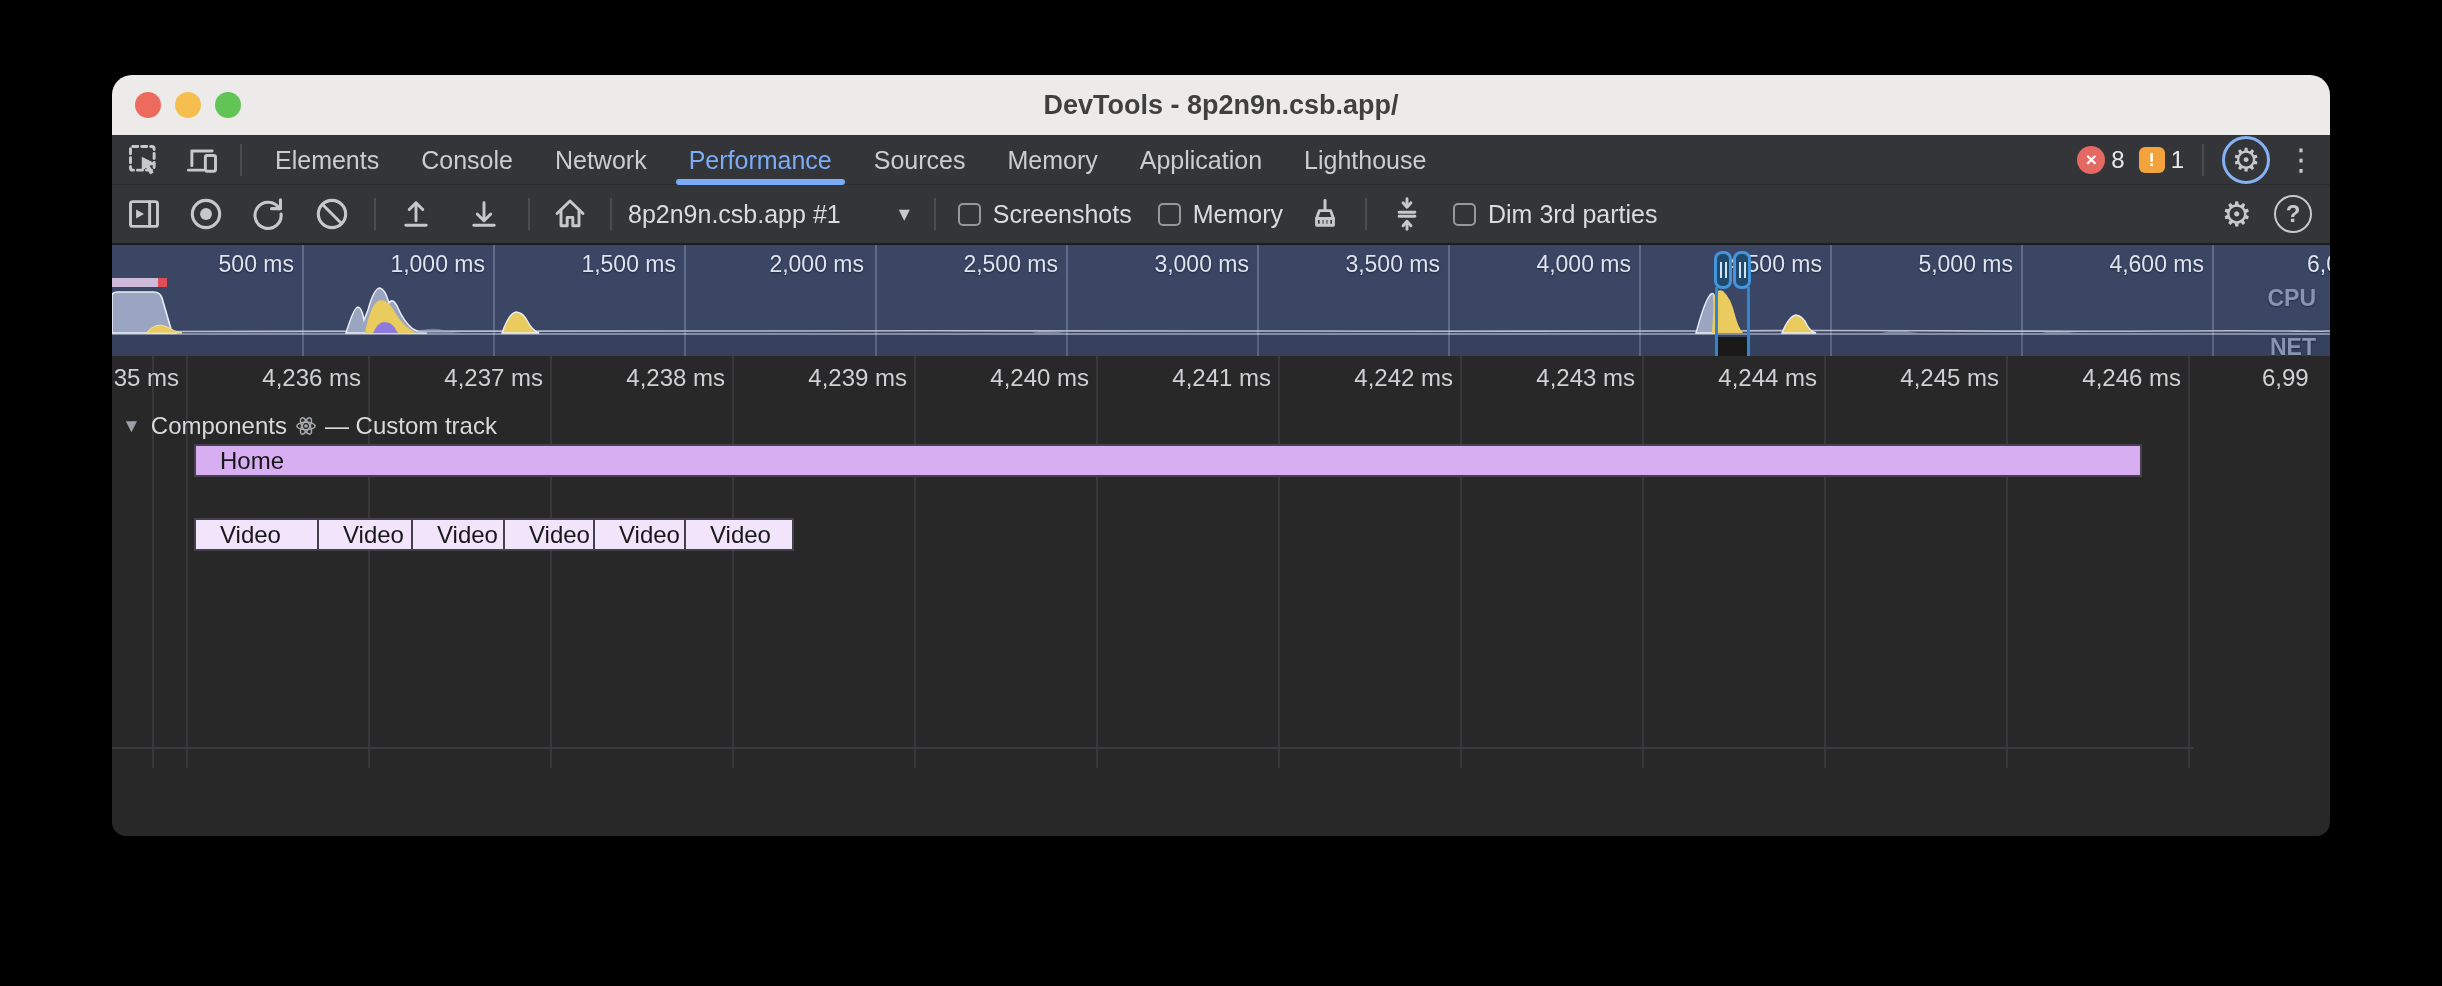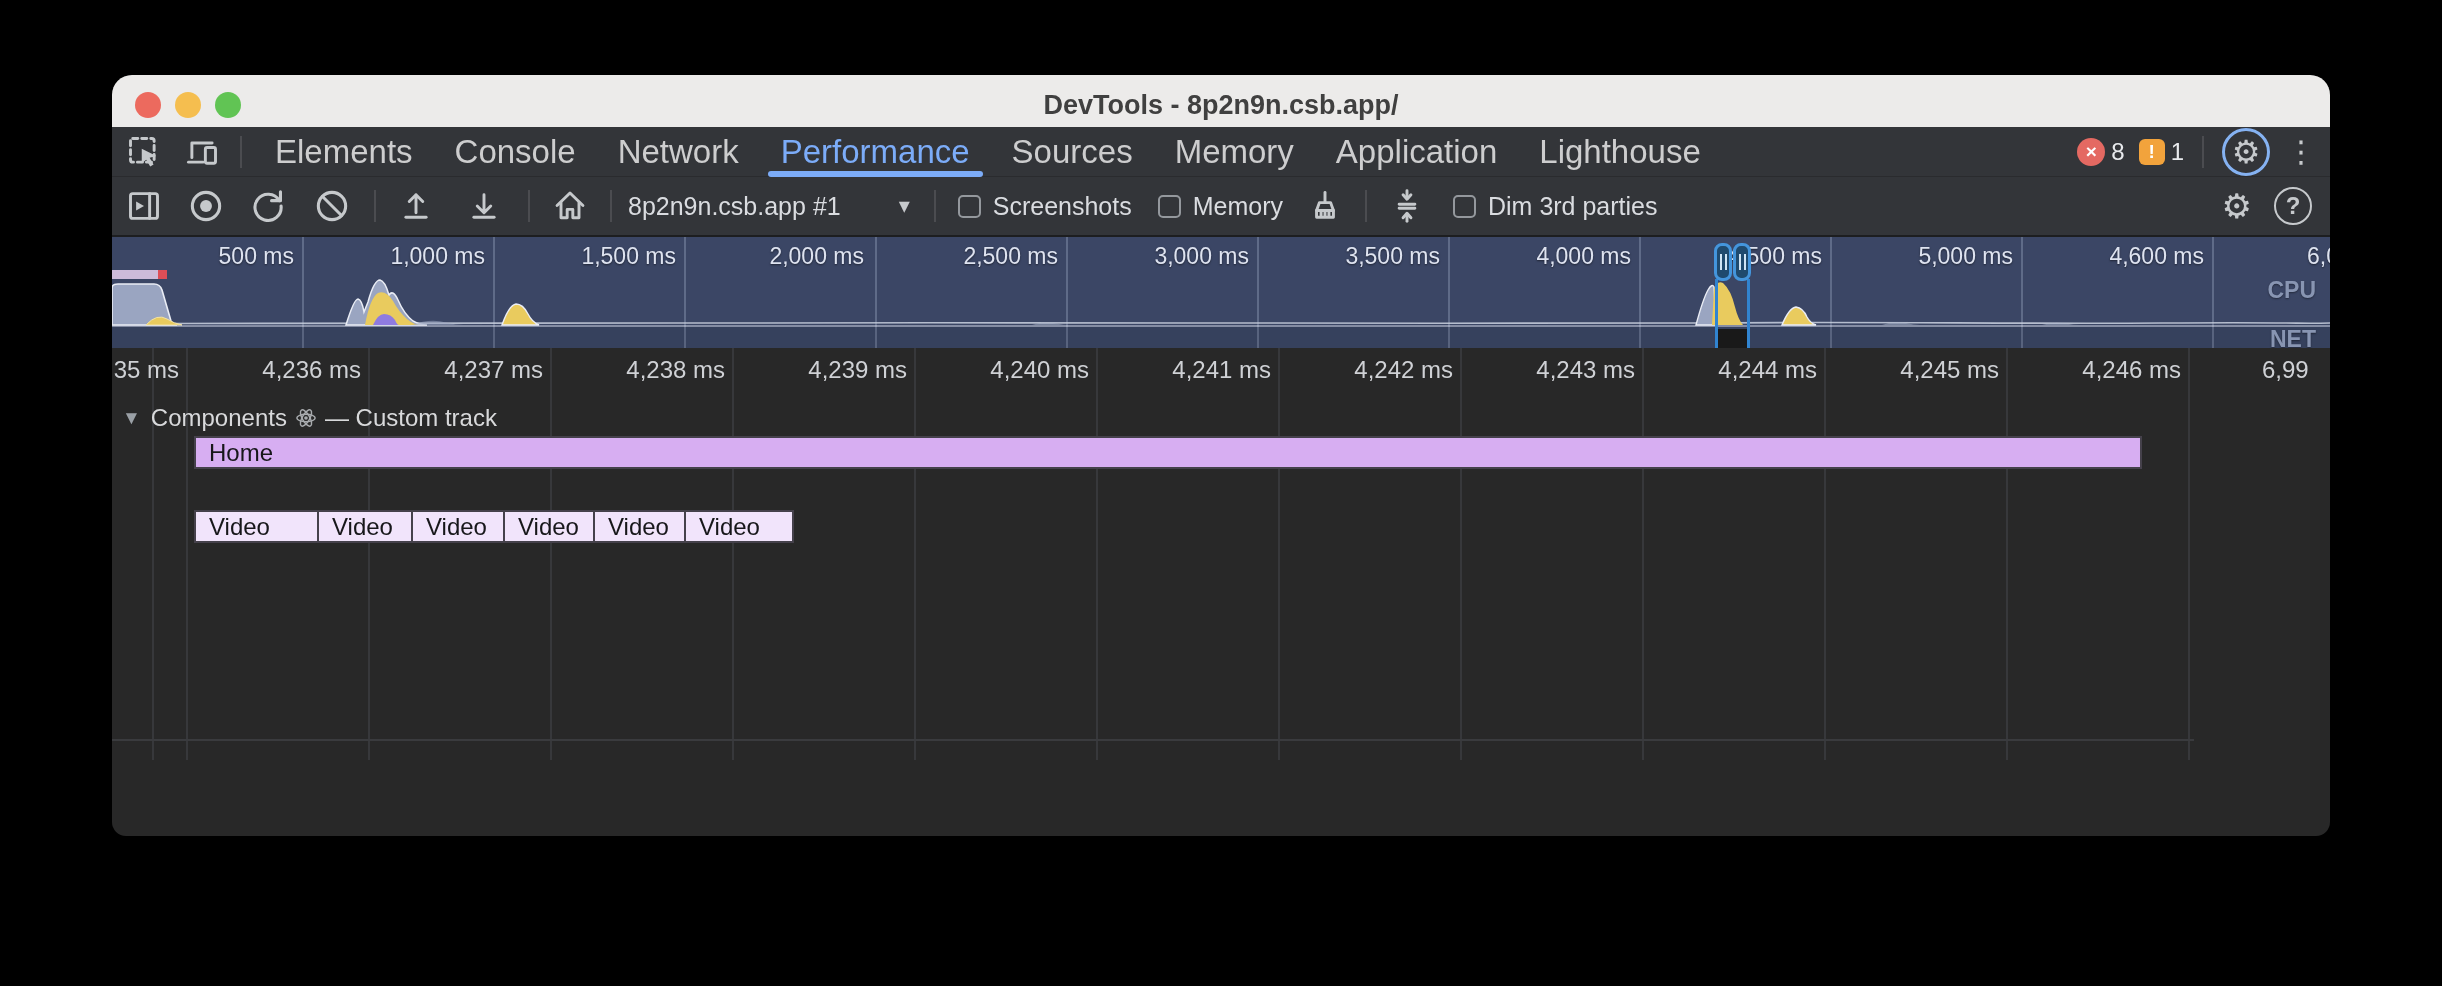--- a/index.html
+++ b/index.html
@@ -3,34 +3,34 @@
 <meta charset="utf-8">
 <style>
   * { margin:0; padding:0; box-sizing:border-box; }
   html,body { width:2442px; height:986px; background:#000; font-family:"Liberation Sans",sans-serif; overflow:hidden; }
 
   .window { position:absolute; left:112px; top:75px; width:2218px; height:761px;
     border-radius:20px 20px 14px 14px; overflow:hidden; background:#282828;
     box-shadow:0 18px 60px rgba(0,0,0,.7); }
 
   
-  .titlebar { position:relative; height:52px; background:#ECEBEA; }
+  .titlebar { position:relative; height:60px; background:#ECEBEA; }
   .traffic { position:absolute; top:17px; width:26px; height:26px; border-radius:50%; }
   .t-red   { left:23px;  background:#EC6A5E; }
   .t-yel   { left:63px;  background:#F5BE4F; }
   .t-grn   { left:103px; background:#61C454; }
   .win-title { position:absolute; left:0; right:0; top:0; height:60px; line-height:60px;
     text-align:center; font-size:27px; font-weight:bold; color:#404040; }
 
   
   .tabbar { position:relative; display:flex; align-items:center; height:50px; background:#333539;
     border-bottom:1px solid #2a2b2e; color:#CDCDCE; }
   .tb-icon { display:flex; align-items:center; justify-content:center; width:44px; height:44px; flex:none; }
   .vdiv { width:2px; height:32px; background:#4B4C50; flex:none; }
-  .tab { position:relative; height:50px; line-height:50px; padding:0 21px; font-size:33px; flex:none; cursor:default; }
+  .tab { position:relative; height:50px; line-height:50px; padding:0 21px; font-size:25px; flex:none; cursor:default; }
   .tab.active { color:#7CACF8; }
   .tab-underline { position:absolute; left:8px; right:8px; bottom:0; height:6px; border-radius:3px; background:#7CACF8; }
   .tabbar-right { margin-left:auto; display:flex; align-items:center; gap:10px; padding-right:14px; }
   .badge-err { width:28px; height:28px; border-radius:50%; background:#E46962; color:#fff; font-size:19px;
     font-weight:bold; text-align:center; line-height:28px; }
   .badge-warn { width:26px; height:26px; border-radius:6px; background:#F2A33C; color:#fff; font-size:19px;
     font-weight:bold; text-align:center; line-height:26px; }
   .badge-count { font-size:24px; color:#E8EAED; }
   .gear-ring { width:48px; height:48px; border-radius:50%; border:3px solid #85B2F2;
     display:flex; align-items:center; justify-content:center; }
@@ -61,21 +61,21 @@
 
   
   .timeline-body { position:relative; height:412px; background:#282828;
     background-image:repeating-linear-gradient(to right,#37383B 0 2px,transparent 2px 182px);
     background-position:74px 0; overflow:hidden; }
   .ruler-label { position:absolute; top:8px; width:150px; text-align:right; font-size:24px; color:#CFD1D5; white-space:nowrap; }
   .track-header { position:absolute; left:10px; top:56px; display:flex; align-items:center; gap:10px;
     font-size:24px; color:#D8D9DB; white-space:nowrap; }
   .tri { color:#9AA0A6; font-size:19px; }
   .flame-bar { position:absolute; height:33px; border:2px solid #45414B; font-size:24px; color:#17171A;
-    line-height:29px; padding-left:13px; white-space:nowrap; overflow:hidden; }
+    line-height:29px; padding-left:24px; white-space:nowrap; overflow:hidden; }
   .bar-main { background:#D7AEF2; }
   .bar-lite { background:#F1E4FB; }
   .hline { position:absolute; left:0; top:391px; width:2082px; height:2px; background:#3A3B3E; }
 
   
   .bottom-tabbar { display:flex; align-items:center; height:68px; background:#333539; border-top:2px solid #45464A; }
   .btab { position:relative; height:68px; line-height:64px; padding:0 27px; font-size:26px; color:#C0C3C7; flex:none; }
   .btab.active { color:#8AB4F8; }
   .btab-underline { position:absolute; left:3px; right:6px; bottom:5px; height:7px; border-radius:5px; background:#A2C0F7; }
 

